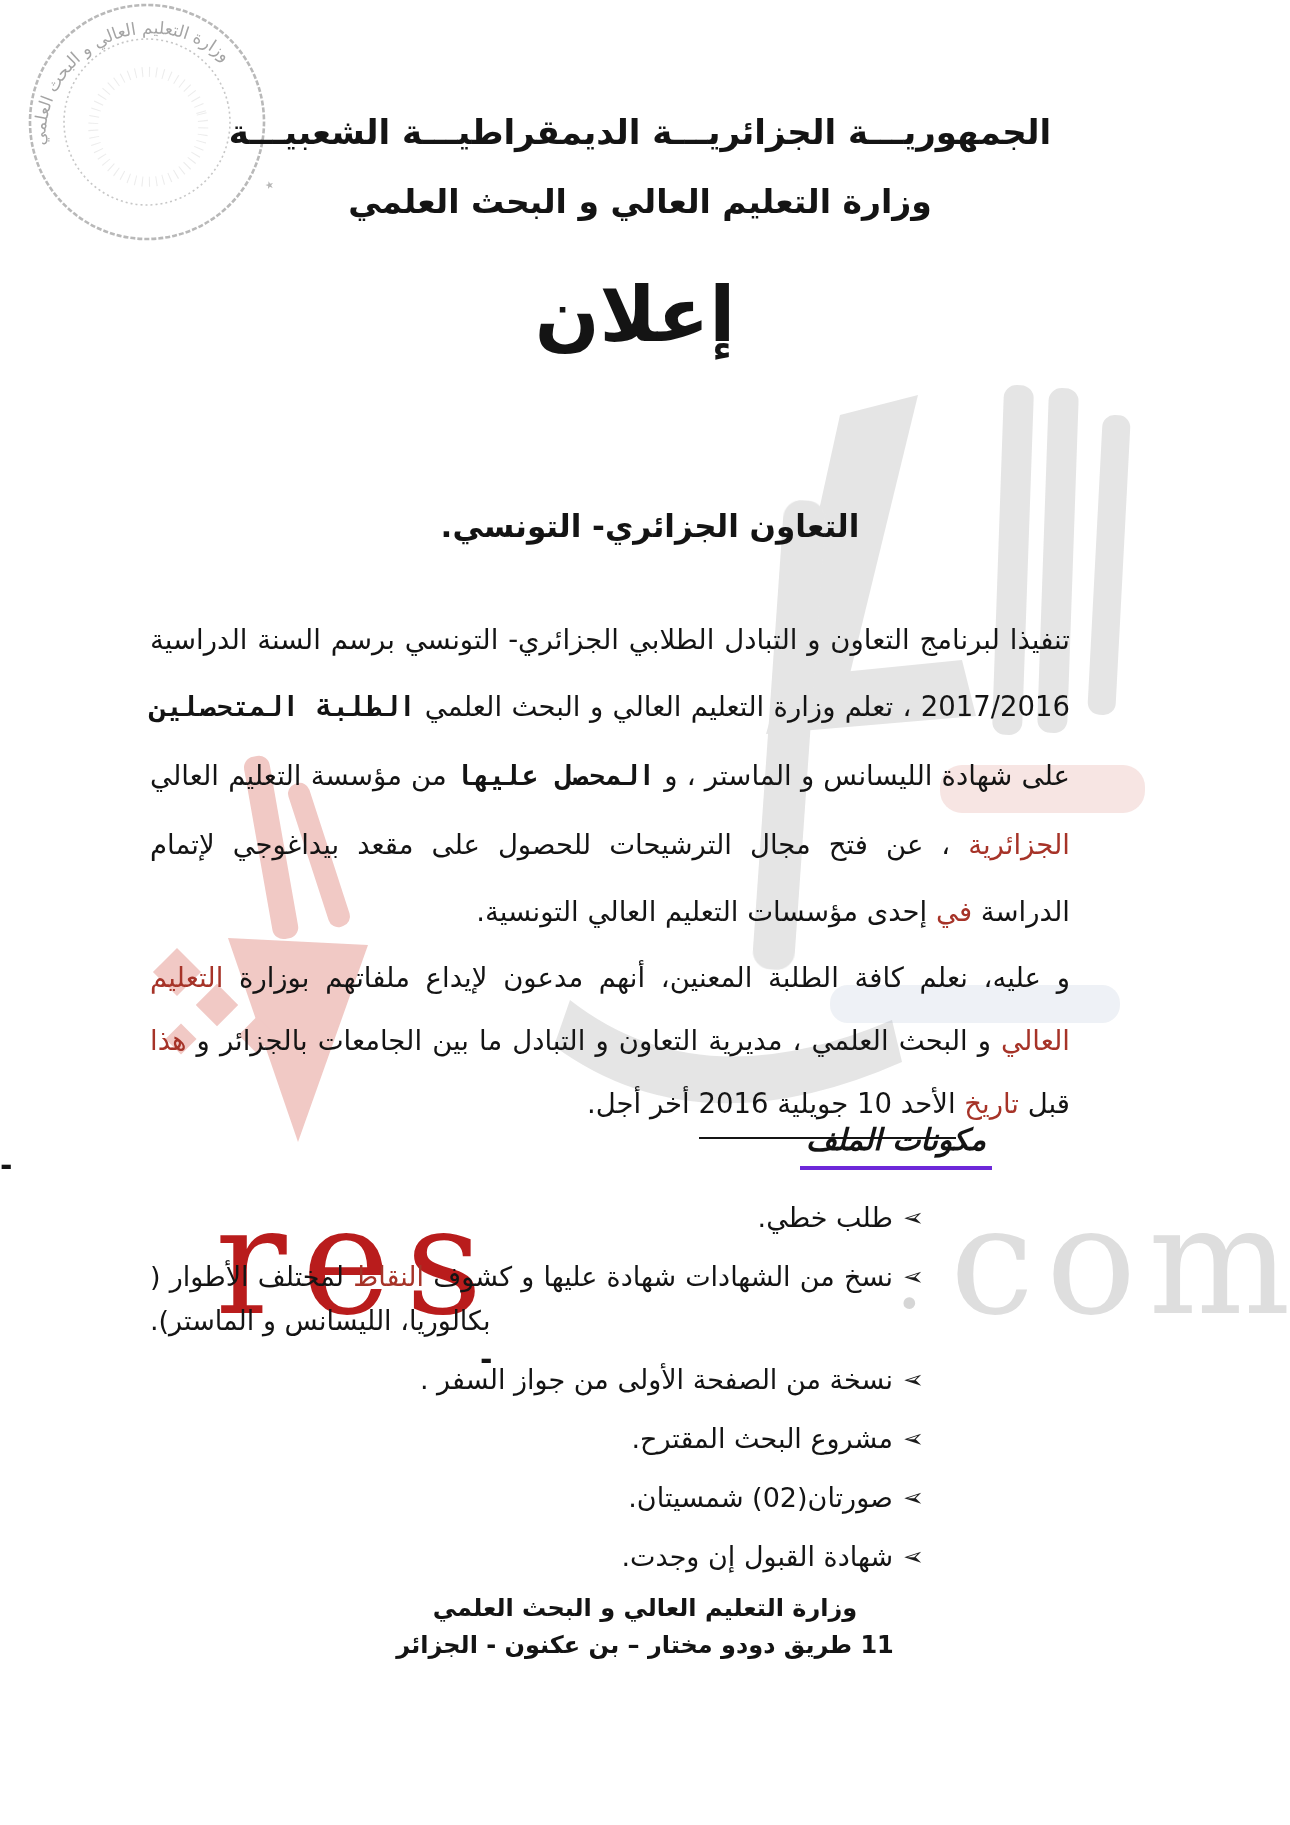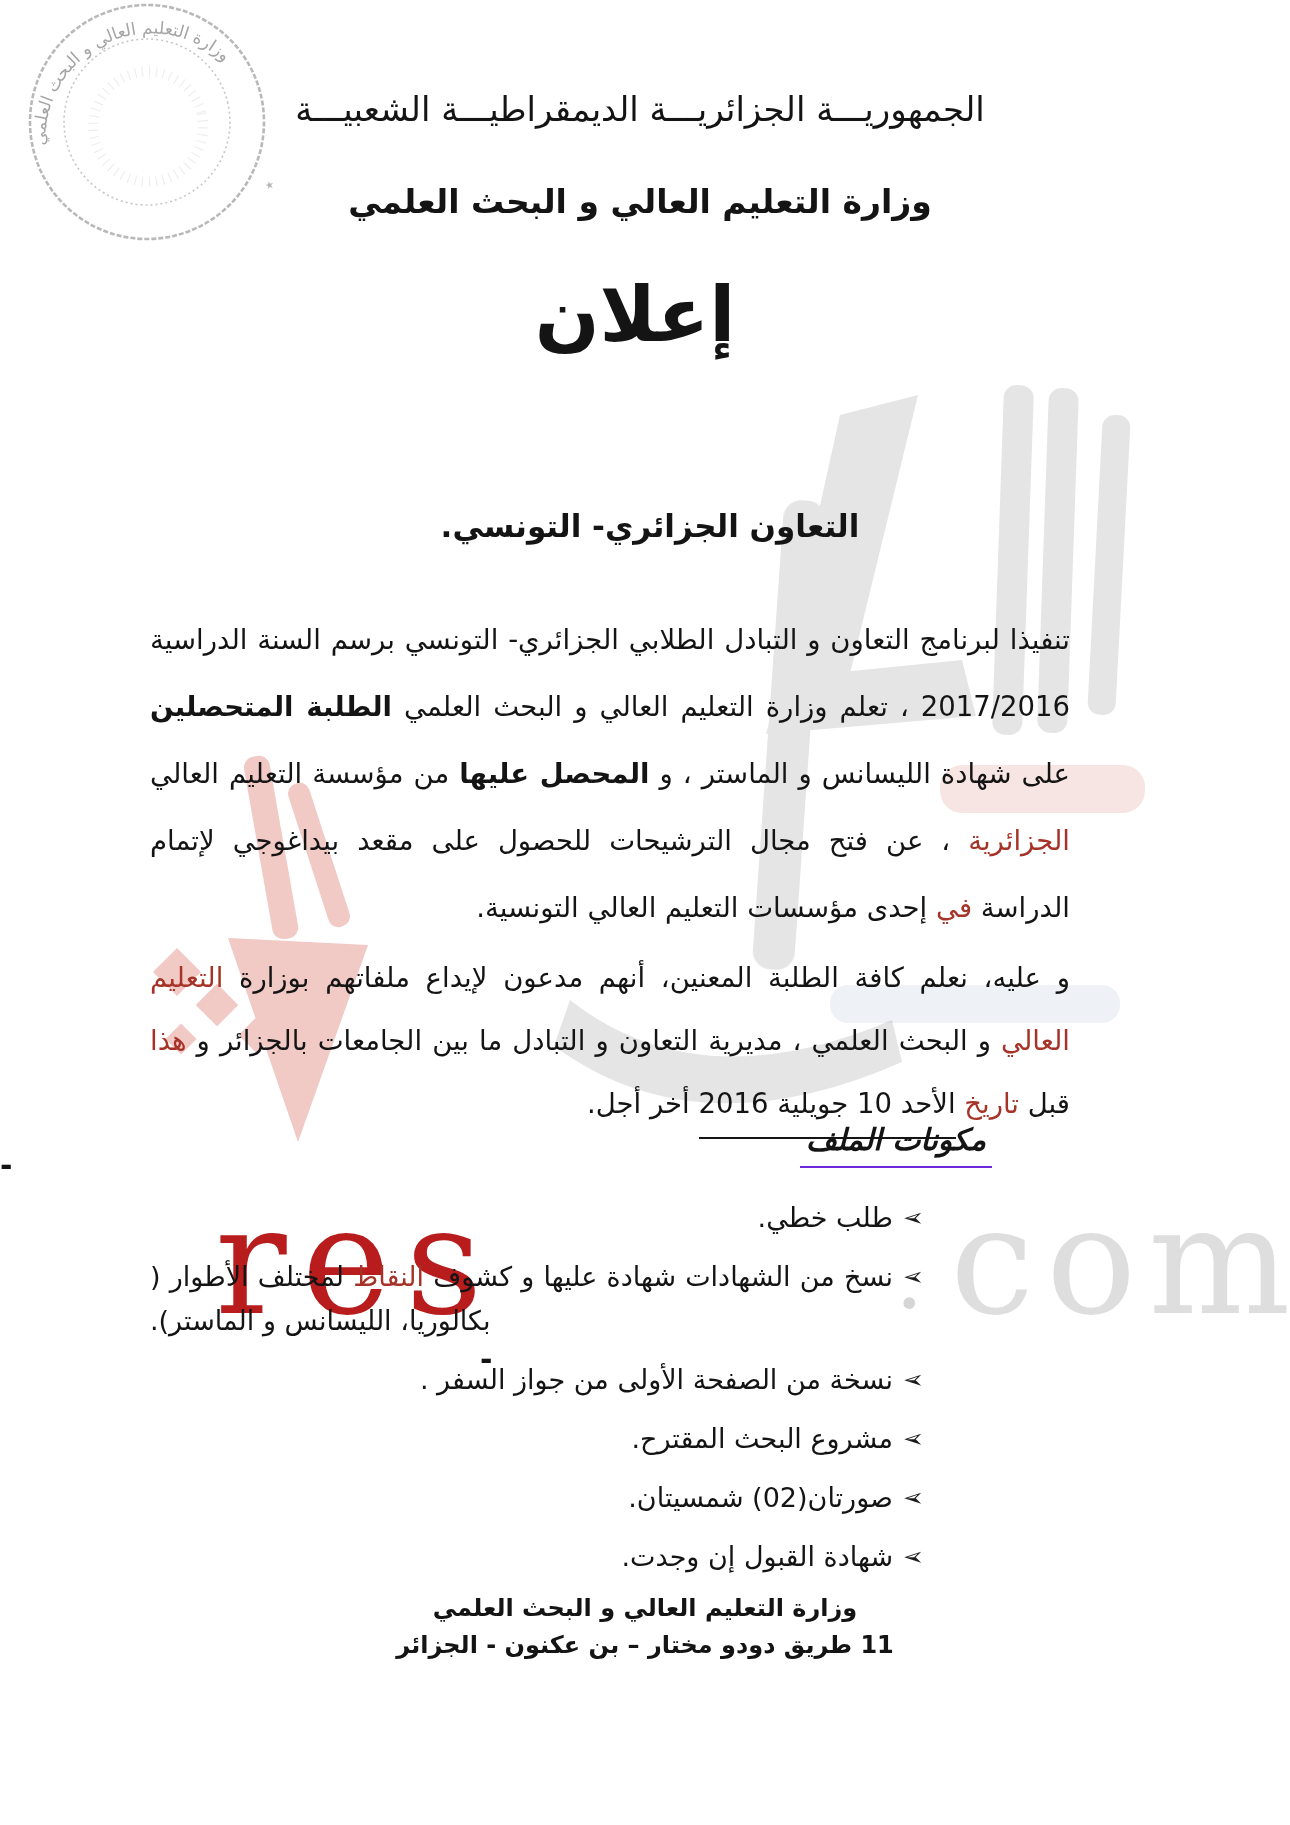--- a/index.html
+++ b/index.html
@@ -9,42 +9,42 @@
     margin:0 auto;
     background:#ffffff;
     overflow:hidden;
     font-family:"DejaVu Sans",sans-serif;
     color:#141414;
   }
   .abs{position:absolute;}
   .content{z-index:2;}
   .wm{z-index:0;pointer-events:none;}
   
-  .hdr1{top:89px;left:210px;width:860px;text-align:center;
-        font-size:34px;font-weight:normal;direction:rtl;letter-spacing:.5px;}
+  .hdr1{top:112px;left:210px;width:860px;text-align:center;
+        font-size:34px;font-weight:bold;direction:rtl;letter-spacing:.5px;}
   .hdr2{top:182px;left:210px;width:860px;text-align:center;
         font-size:33px;font-weight:bold;direction:rtl;}
   
   .title{top:258px;left:0;width:1270px;text-align:center;
          font-size:76px;font-weight:bold;direction:rtl;margin-top:12px;}
   .sub1{top:404px;left:150px;width:1000px;text-align:center;
         font-size:31px;font-weight:bold;direction:rtl;}
   .sub2{top:460px;left:150px;width:1000px;text-align:center;
         font-size:31px;font-weight:bold;direction:rtl;margin-top:48px;}
   
   .para{left:150px;width:920px;direction:rtl;text-align:justify;
         font-size:27.5px;line-height:67px;}
   .p1{top:606px;}
   .p2{top:946px;line-height:63px;}
-  .b{font-weight:bold;}
+  .b{font-weight:bold;font-family:Liberation Mono, monospace;}
   .r{color:#a63328;}
   .bu{font-weight:normal;border-bottom:2.5px solid #141414;padding-bottom:18px;}
   
   .sect{top:1122px;right:298px;direction:rtl;font-size:30px;font-weight:bold;
-        font-style:italic;border-bottom:2px solid #6d28d9;padding:0 6px 9px 6px;}
+        font-style:italic;border-bottom:4px solid #6d28d9;padding:0 6px 9px 6px;}
   
   .blist{top:1196px;left:150px;width:774px;direction:rtl;}
   .bli{display:flex;direction:rtl;align-items:flex-start;
        font-size:27px;line-height:44px;margin-bottom:15px;}
   .bmark{display:inline-block;transform:scaleX(-1);font-size:25px;
          line-height:44px;margin-left:10px;color:#1a1a1a;flex:0 0 auto;}
   .btxt{display:block;flex:1 1 auto;text-align:right;}
   .btxt.wrapleft{text-align:justify;text-align-last:left;}
   
   .footer{top:1590px;left:345px;width:600px;text-align:center;direction:rtl;

